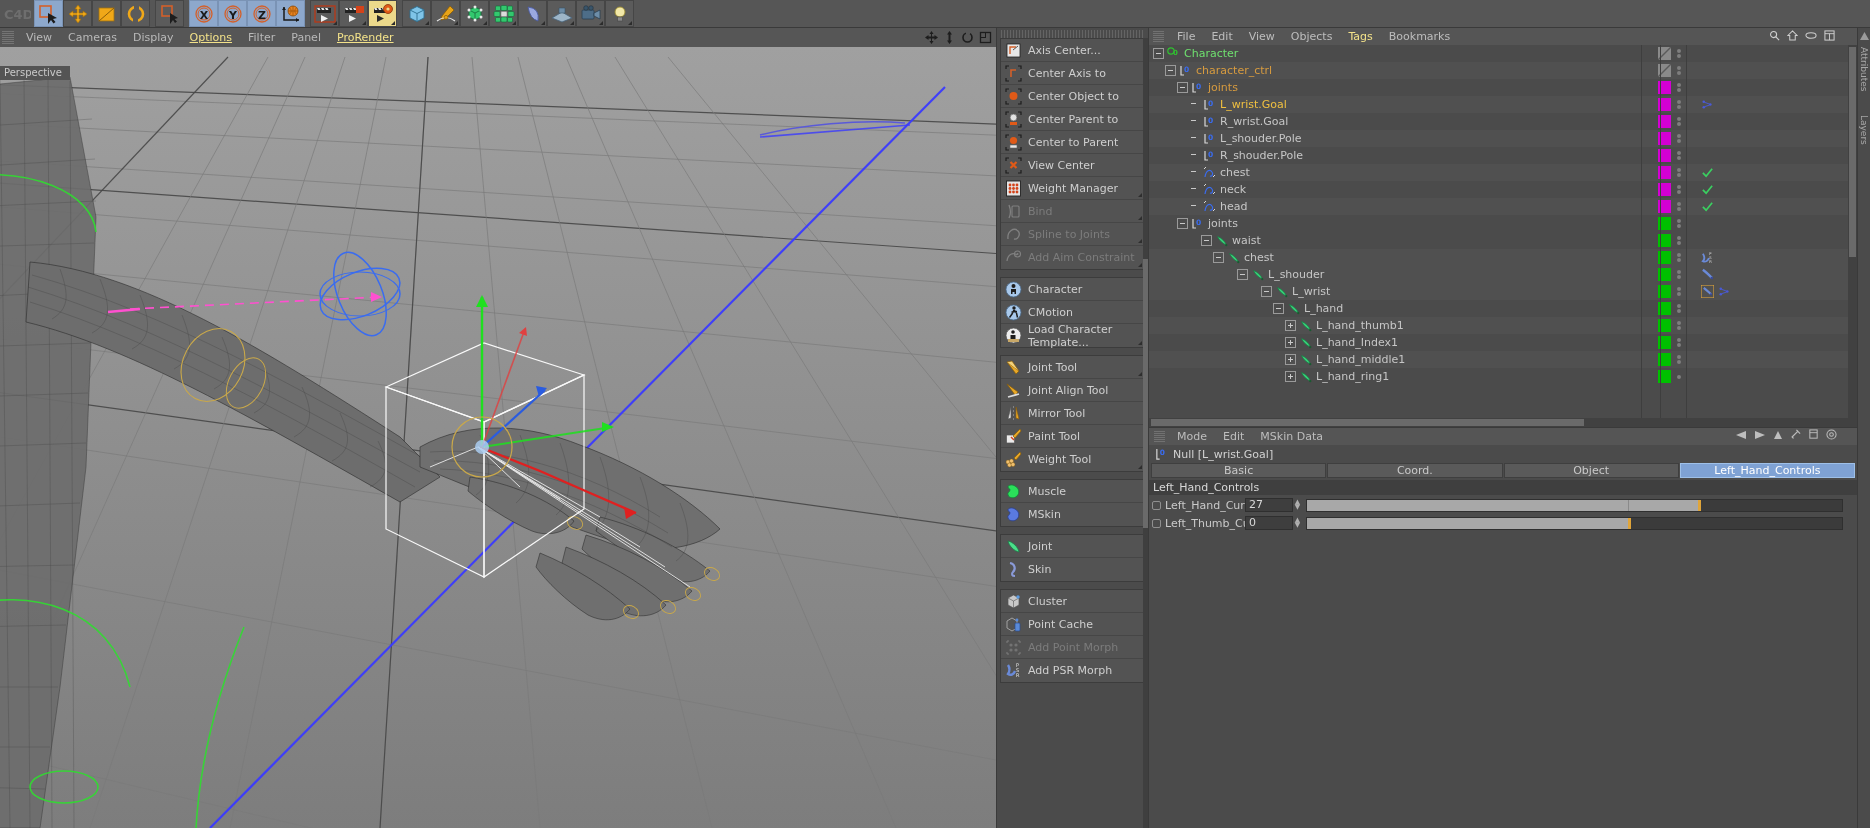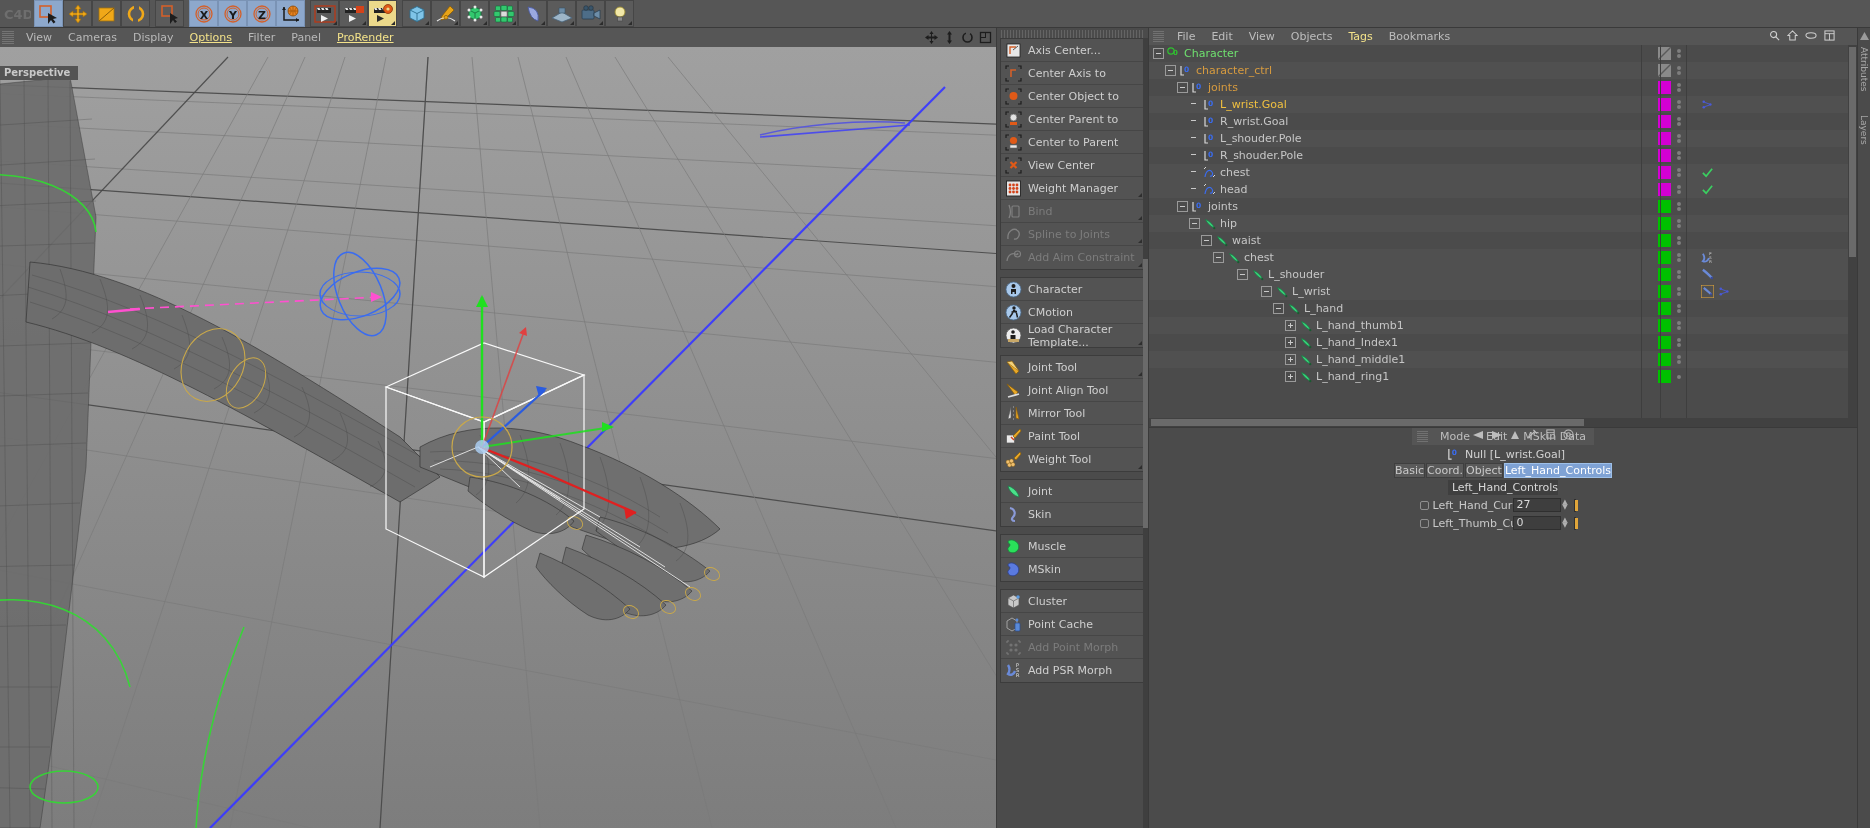--- a/index.html
+++ b/index.html
@@ -36,21 +36,21 @@
   .viewmenu{ height:19px; background:#565656; display:flex; align-items:center; gap:0;
              padding-left:2px; font-size:11px; flex:0 0 19px; position:relative;}
   .vm-grip{ width:12px; height:13px; margin-right:4px;
             background-image:repeating-linear-gradient(0deg,#8d8d8d 0 1px,transparent 1px 2px);
             opacity:.55;}
   .vmitem{ padding:2px 8px; color:#b9b9b9; cursor:default;}
   .vmitem.hl{ color:#f3e28a;text-decoration:underline;}
   .vm-icons{ position:absolute; right:4px; top:3px; display:flex; gap:5px; align-items:center;}
   .vpbadge{ position:absolute; left:0; top:19px; background:#545454; color:#c9c9c9;
             font-size:10px; padding:1px 8px 2px 4px; z-index:6;}
-  .viewport{ flex:1; position:relative; overflow:hidden; background:#4d7c0f;font-weight:bold;}
+  .viewport{ flex:1; position:relative; overflow:hidden; background:#4d7c0f;}
   .viewport svg{ position:absolute; inset:0;}
 
   
   .palette{ width:152px; background:#4b4b4b; display:flex; flex-direction:column;
             border-left:1px solid #3a3a3a; position:relative;}
   .pal-grip{ height:8px; background-image:repeating-linear-gradient(90deg,#7d7d7d 0 1px,transparent 1px 3px);
              opacity:.5; margin:2px 4px 0 4px;}
   .pal-scroll{ flex:1; overflow:hidden; padding:0 3px;}
   .pgroup{ border:1px solid #3c3c3c; background:#535353; margin-bottom:7px;}
   .pitem{ height:23px; display:flex; align-items:center; gap:6px; padding-left:3px;
@@ -97,21 +97,21 @@
   .dots{ width:9px; display:flex; flex-direction:column; align-items:center; gap:1px; margin-right:4px;}
   .dots i{ width:4px;height:4px;border-radius:50%;background:#7e7e7e; display:block;}
   .tagcell{ width:160px; height:17px; display:flex; align-items:center; gap:4px; padding-left:4px;}
   .om-sb{ position:absolute; right:0; top:0; bottom:0; width:9px; background:#414141;}
   .om-sb i{ position:absolute; left:1px; top:2px; width:7px; height:55%; background:#6a6a6a; display:block;}
   .om-hsb{ position:absolute; left:0; right:9px; bottom:0; height:9px; background:#414141;}
   .om-hsb i{ position:absolute; left:2px; top:1px; width:62%; height:7px; background:#6a6a6a; display:block;}
 
   
   .attr{ flex:1; background:#4b4b4b; display:flex; flex-direction:column; min-height:0;
-         border-top:1px solid #3a3a3a;align-items:center;}
+         border-top:1px solid #3a3a3a;}
   .amenu{ height:17px; background:#555; display:flex; align-items:center; padding-left:20px;
           position:relative; flex:0 0 17px;}
   .amenu .grip{ position:absolute; left:5px; top:3px; width:11px;height:11px;
       background-image:repeating-linear-gradient(0deg,#8d8d8d 0 1px,transparent 1px 2px);opacity:.5;}
   .am-icons{ position:absolute; right:20px; top:1px; display:flex; gap:7px; align-items:center;}
   .aobj{ height:18px; display:flex; align-items:center; gap:5px; padding-left:6px;
          background:#4b4b4b; font-size:11px; color:#d2d2d2;}
   .atabs{ height:15px; display:flex; background:#4b4b4b; padding:0 2px; gap:1px;}
   .atab{ flex:1; background:#5a5a5a; border:1px solid #3f3f3f; text-align:center;
          font-size:11px; color:#c9c9c9; line-height:13px;}
@@ -738,51 +738,51 @@
                 </svg>
             </span>
             <span>Weight Tool</span>
           </div>
         </div>
 
         <div class="pgroup">
           <div class="pitem">
             <span class="ico">
               <svg class="ic" width="17" height="17" viewBox="0 0 17 17">
+                  <path d="M3 4 C3 2 7 1 10 3 C14 5 15 10 12 13 C9 16 4 15 3 12 C2 9 5 9 5 7 C5 5 3 6 3 4 Z" fill="#2ae05a" stroke="#15803a" stroke-width=".8"></path>
+                </svg>
+            </span>
+            <span>Muscle</span>
+          </div>
+          <div class="pitem">
+            <span class="ico">
+              <svg class="ic" width="17" height="17" viewBox="0 0 17 17">
+                  <path d="M3 4 C3 2 7 1 10 3 C14 5 15 10 12 13 C9 16 4 15 3 12 C2 9 5 9 5 7 C5 5 3 6 3 4 Z" fill="#5a7ae0" stroke="#2a3f90" stroke-width=".8"></path>
+                </svg>
+            </span>
+            <span>MSkin</span>
+          </div>
+        </div>
+
+        <div class="pgroup">
+          <div class="pitem">
+            <span class="ico">
+              <svg class="ic" width="17" height="17" viewBox="0 0 17 17">
                   <path d="M3 3 C8 4 13 9 14 14 C9 13 4 8 3 3 Z" fill="#4ae08a" stroke="#1d7a48" stroke-width=".8"></path>
                 </svg>
             </span>
             <span>Joint</span>
           </div>
           <div class="pitem">
             <span class="ico">
               <svg class="ic" width="17" height="17" viewBox="0 0 17 17">
                   <path d="M5 2 C10 3 11 8 8 11 C6 13 7 15 10 15" fill="none" stroke="#8a9ad8" stroke-width="2.2"></path>
                 </svg>
             </span>
             <span>Skin</span>
-          </div>
-        </div>
-
-        <div class="pgroup">
-          <div class="pitem">
-            <span class="ico">
-              <svg class="ic" width="17" height="17" viewBox="0 0 17 17">
-                  <path d="M3 4 C3 2 7 1 10 3 C14 5 15 10 12 13 C9 16 4 15 3 12 C2 9 5 9 5 7 C5 5 3 6 3 4 Z" fill="#2ae05a" stroke="#15803a" stroke-width=".8"></path>
-                </svg>
-            </span>
-            <span>Muscle</span>
-          </div>
-          <div class="pitem">
-            <span class="ico">
-              <svg class="ic" width="17" height="17" viewBox="0 0 17 17">
-                  <path d="M3 4 C3 2 7 1 10 3 C14 5 15 10 12 13 C9 16 4 15 3 12 C2 9 5 9 5 7 C5 5 3 6 3 4 Z" fill="#5a7ae0" stroke="#2a3f90" stroke-width=".8"></path>
-                </svg>
-            </span>
-            <span>MSkin</span>
           </div>
         </div>
 
         <div class="pgroup">
           <div class="pitem">
             <span class="ico">
               <svg class="ic" width="17" height="17" viewBox="0 0 17 17">
                   <path d="M3 5 L8.5 2 L14 5 L14 12 L8.5 15 L3 12 Z" fill="#c8c8c8" stroke="#555" stroke-width=".7"></path>
                   <path d="M3 5 L8.5 8 L14 5 M8.5 8 V15" stroke="#555" stroke-width=".6" fill="none"></path>
                   <circle cx="13" cy="4" r="1.7" fill="#5a9ae0"></circle>
@@ -1061,82 +1061,88 @@
               <span class="obars" style="right:0">
                 <span class="tagcell">
                   <span>
                     <svg class="ic" width="13" height="13" viewBox="0 0 14 14">
                       <path d="M2 7.5 L5.5 11 L12 3" stroke="#3ad060" stroke-width="1.8" fill="none"></path>
                     </svg>
                   </span>
                 </span>
               </span>
             </div>
-            <div class="orow alt">
+            <div class="orow">
               <span class="ind" style="width:40px"></span>
               <span class="expander none"></span>
               <span class="oicon">
                 <svg class="ic" width="14" height="14" viewBox="0 0 14 14">
                   <path d="M2 11 C3 4 7 3 9 6 C10.5 8 9 11 7 10" stroke="#3a6cf0" stroke-width="1.2" fill="none"></path>
                   <path d="M1 3 L3 1 M10 11 L12 9" stroke="#d8d8d8" stroke-width="1"></path>
                 </svg>
               </span>
-              <span class="olabel ">head</span>
+              <span class="olabel ">neck</span>
               <span class="obars" style="right:170px">
                 <svg class="vis" viewBox="0 0 13 13">
                   <rect x="0" y="0" width="13" height="13" fill="#d400d4"></rect>
                 </svg>
                 <span class="dots">
                   <i></i>
                   <i></i>
                 </span>
               </span>
               <span class="obars" style="right:0">
                 <span class="tagcell">
                   <span>
                     <svg class="ic" width="13" height="13" viewBox="0 0 14 14">
                       <path d="M2 7.5 L5.5 11 L12 3" stroke="#3ad060" stroke-width="1.8" fill="none"></path>
                     </svg>
                   </span>
                 </span>
               </span>
             </div>
+            <div class="orow alt">
+              <span class="ind" style="width:40px"></span>
+              <span class="expander none"></span>
+              <span class="oicon">
+                <svg class="ic" width="14" height="14" viewBox="0 0 14 14">
+                  <path d="M2 11 C3 4 7 3 9 6 C10.5 8 9 11 7 10" stroke="#3a6cf0" stroke-width="1.2" fill="none"></path>
+                  <path d="M1 3 L3 1 M10 11 L12 9" stroke="#d8d8d8" stroke-width="1"></path>
+                </svg>
+              </span>
+              <span class="olabel ">head</span>
+              <span class="obars" style="right:170px">
+                <svg class="vis" viewBox="0 0 13 13">
+                  <rect x="0" y="0" width="13" height="13" fill="#d400d4"></rect>
+                </svg>
+                <span class="dots">
+                  <i></i>
+                  <i></i>
+                </span>
+              </span>
+              <span class="obars" style="right:0">
+                <span class="tagcell">
+                  <span>
+                    <svg class="ic" width="13" height="13" viewBox="0 0 14 14">
+                      <path d="M2 7.5 L5.5 11 L12 3" stroke="#3ad060" stroke-width="1.8" fill="none"></path>
+                    </svg>
+                  </span>
+                </span>
+              </span>
+            </div>
             <div class="orow">
               <span class="ind" style="width:28px"></span>
               <span class="expander"></span>
               <span class="oicon">
                 <svg class="ic" width="14" height="14" viewBox="0 0 14 14">
                   <path d="M2 2 V11 H5" stroke="#d8d8d8" stroke-width="1.2" fill="none"></path>
                   <text x="5" y="7.5" font-size="7.5" font-weight="bold" fill="#3a6cf0" font-family="DejaVu Sans">0</text>
                 </svg>
               </span>
               <span class="olabel ">joints</span>
-              <span class="obars" style="right:170px">
-                <svg class="vis" viewBox="0 0 13 13">
-                  <rect x="0" y="0" width="13" height="13" fill="#00c000"></rect>
-                </svg>
-                <span class="dots">
-                  <i></i>
-                  <i></i>
-                </span>
-              </span>
-              <span class="obars" style="right:0">
-                <span class="tagcell"></span>
-              </span>
-            </div>
-            <div class="orow alt">
-              <span class="ind" style="width:40px"></span>
-              <span class="expander"></span>
-              <span class="oicon">
-                <svg class="ic" width="14" height="14" viewBox="0 0 14 14">
-                  <path d="M2.5 2.5 C6 3.5 10 7.5 11.5 11 C8 10 4 6 2.5 2.5 Z" fill="#3ad07a" stroke="#157a42" stroke-width=".7"></path>
-                  <circle cx="11.3" cy="11.2" r="1.1" fill="#1a5a30"></circle>
-                </svg>
-              </span>
-              <span class="olabel ">hip</span>
               <span class="obars" style="right:170px">
                 <svg class="vis" viewBox="0 0 13 13">
                   <rect x="0" y="0" width="13" height="13" fill="#00c000"></rect>
                 </svg>
                 <span class="dots">
                   <i></i>
                   <i></i>
                 </span>
               </span>
               <span class="obars" style="right:0">

